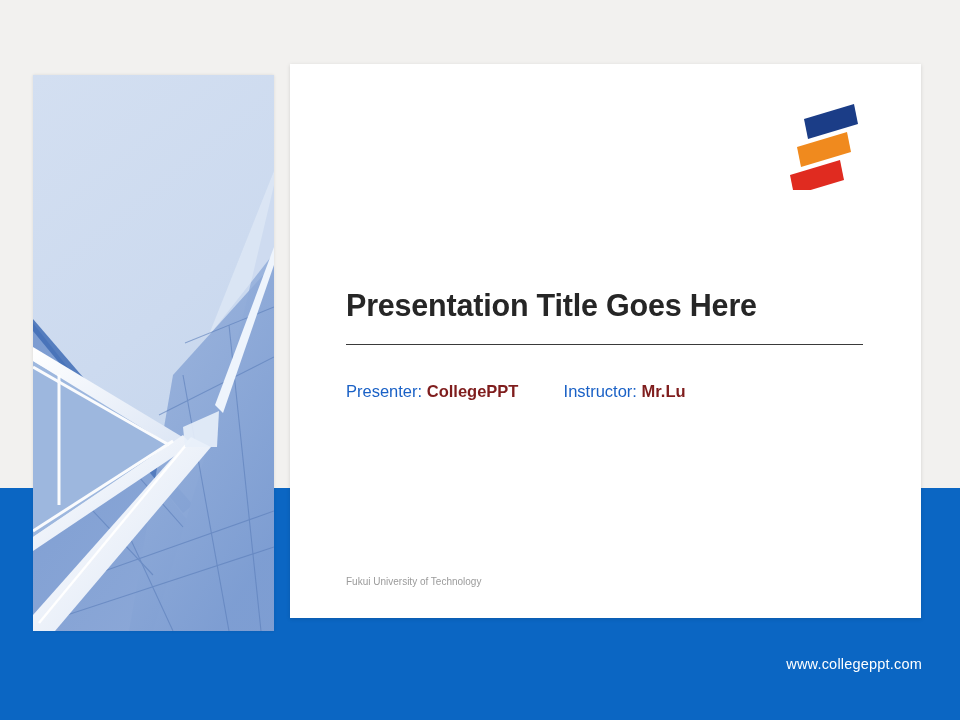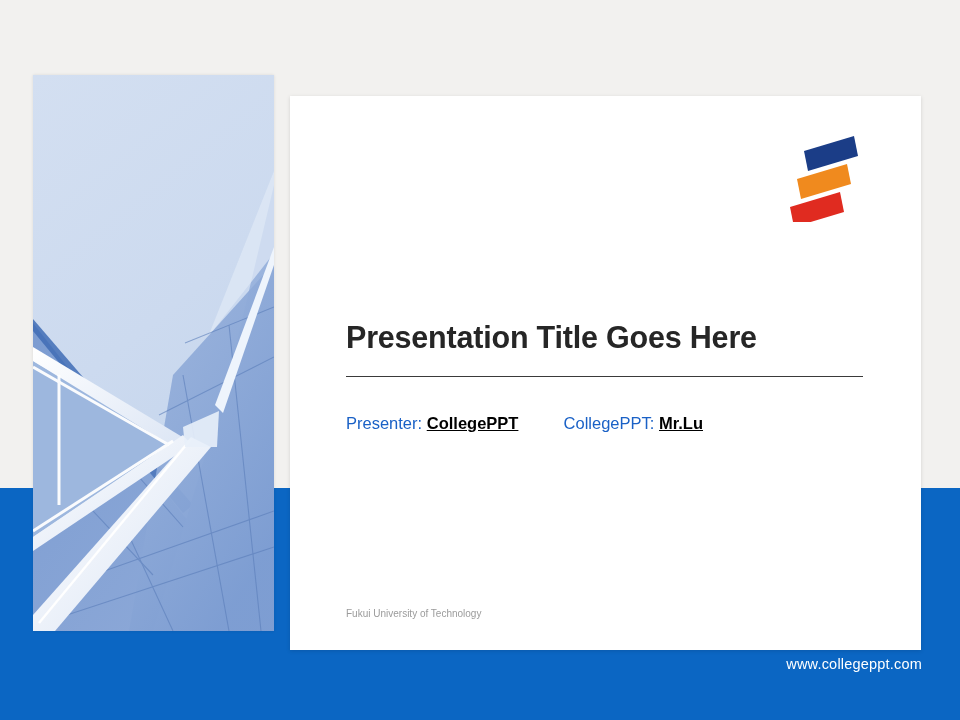--- a/index.html
+++ b/index.html
@@ -55,21 +55,21 @@
     overflow: hidden;
     background: #cfdcf0;
     box-shadow: 0 0 3px rgba(0,0,0,0.10);
   }
   .photo-svg { display: block; width: 241px; height: 556px; }
 
   
   .card {
     position: absolute;
     left: 290px;
-    top: 96px;
+    top: 64px;
     width: 631px;
     height: 554px;
     background: #ffffff;
     box-shadow: 0 1px 4px rgba(0,0,0,0.13);
   }
 
   
   .logo {
     position: absolute;
     right: 57px;
@@ -110,23 +110,22 @@
     font-size: 16.5px;
     font-weight: bold;
     white-space: nowrap;
     color: #2b2b2b;
   }
   .meta-label {
     color: #1a61c6;
     font-weight: normal;
   }
   .meta-value {
-    color: #000000;
+    color: #7f1d1d;
     font-weight: bold;
-    text-decoration: underline;
   }
   .meta-gap { display: inline-block; width: 36px; }
 
   
   .org-footer {
     position: absolute;
     left: 56px;
     top: 512px;
     font-size: 10px;
     color: #9b9b9b;
@@ -224,20 +223,20 @@
 
     <div class="title-block">
       <h1 class="slide-title">Presentation Title Goes Here</h1>
       <div class="title-rule"></div>
     </div>
 
     <div class="meta-line">
       <span class="meta-label">Presenter:</span>
       <span class="meta-value">CollegePPT</span>
       <span class="meta-gap"></span>
-      <span class="meta-label">CollegePPT:</span>
+      <span class="meta-label">Instructor:</span>
       <span class="meta-value">Mr.Lu</span>
     </div>
 
     <div class="org-footer">Fukui University of Technology</div>
   </div>
 
 </div>
 
 </body></html>

